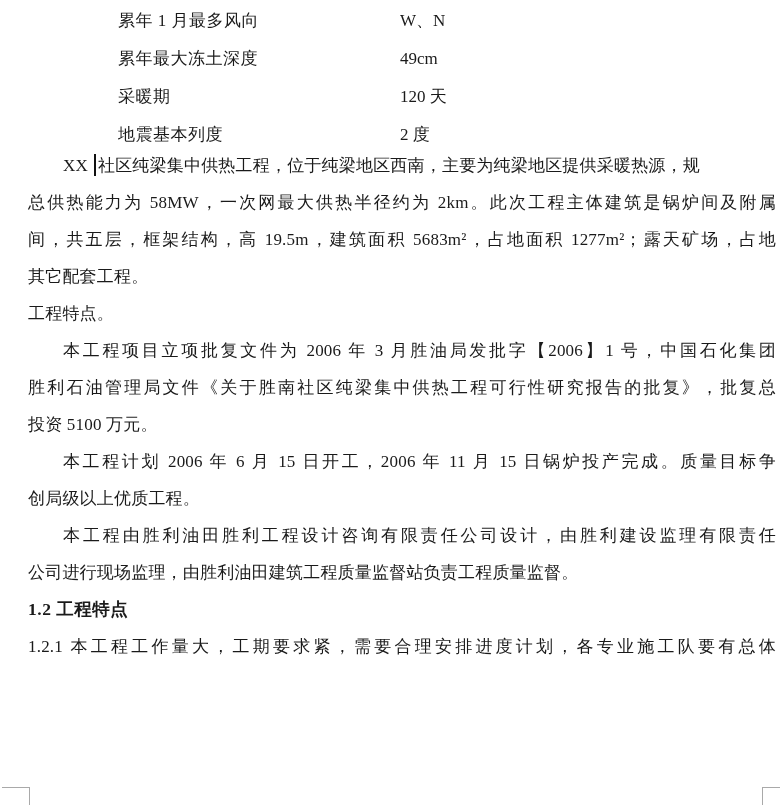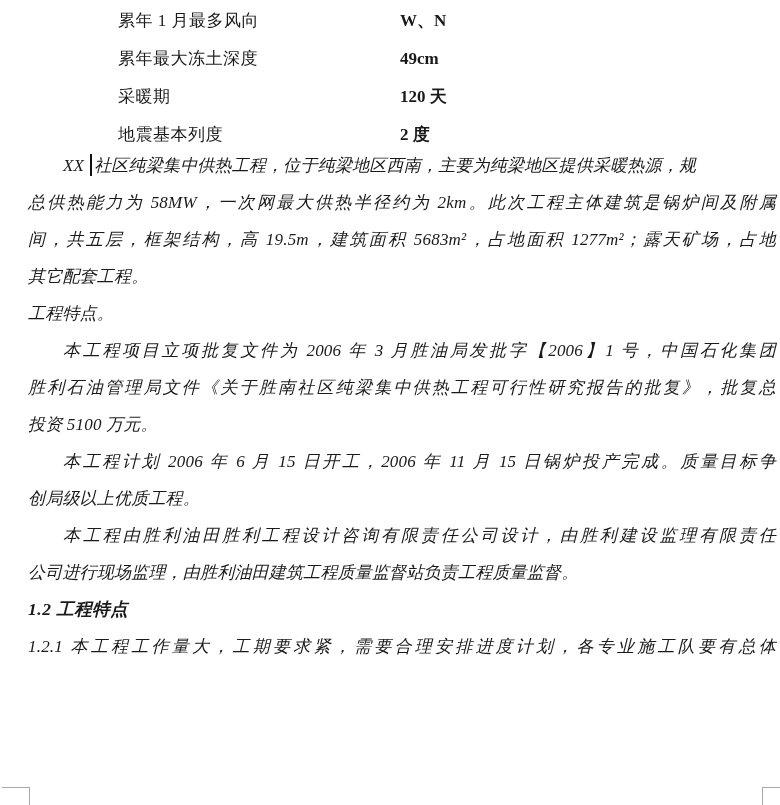--- a/index.html
+++ b/index.html
@@ -20,28 +20,27 @@
     position: absolute;
     top: 2px; left: 0; right: 10px;
   }
   .spec-row {
     position: relative;
     height: 38px;
     line-height: 38px;
     font-size: 17px;
   }
   .spec-label { margin-left: 118px; letter-spacing: 0.5px; }
-  .spec-value { position: absolute; left: 400px; top: 0; font-weight: bold; }
+  .spec-value { position: absolute; left: 400px; top: 0; }
   
   .doc-text {
     position: absolute;
     top: 147px;
     left: 28px;
     right: 4px;
-    font-style: italic;
   }
   .ln {
     height: 37px;
     line-height: 37px;
     font-size: 17px;
     white-space: nowrap;
     letter-spacing: 0.2px;
   }
   .jfull {
     white-space: normal;

